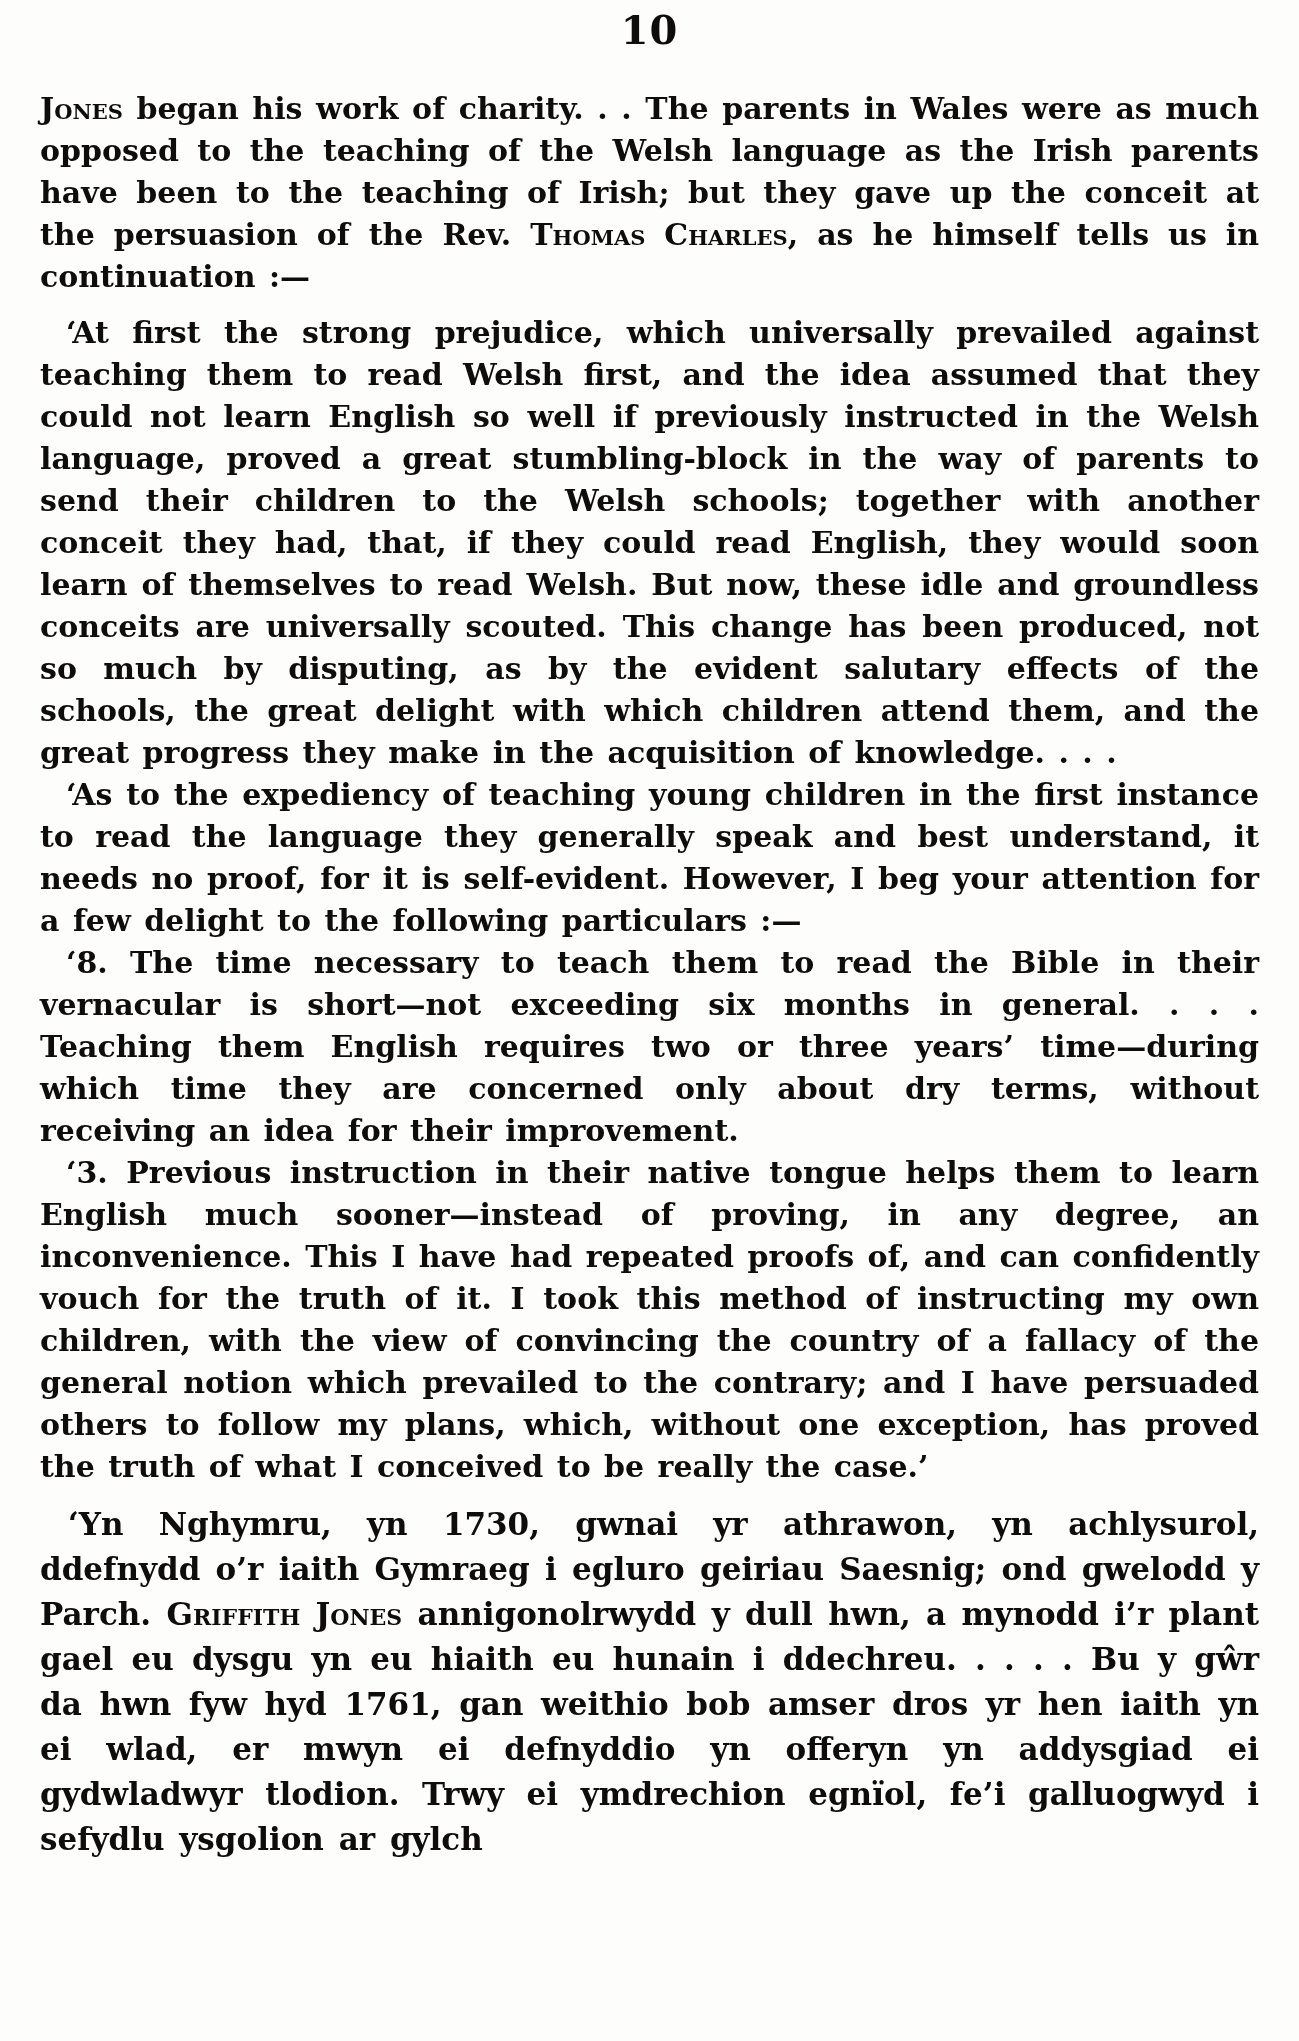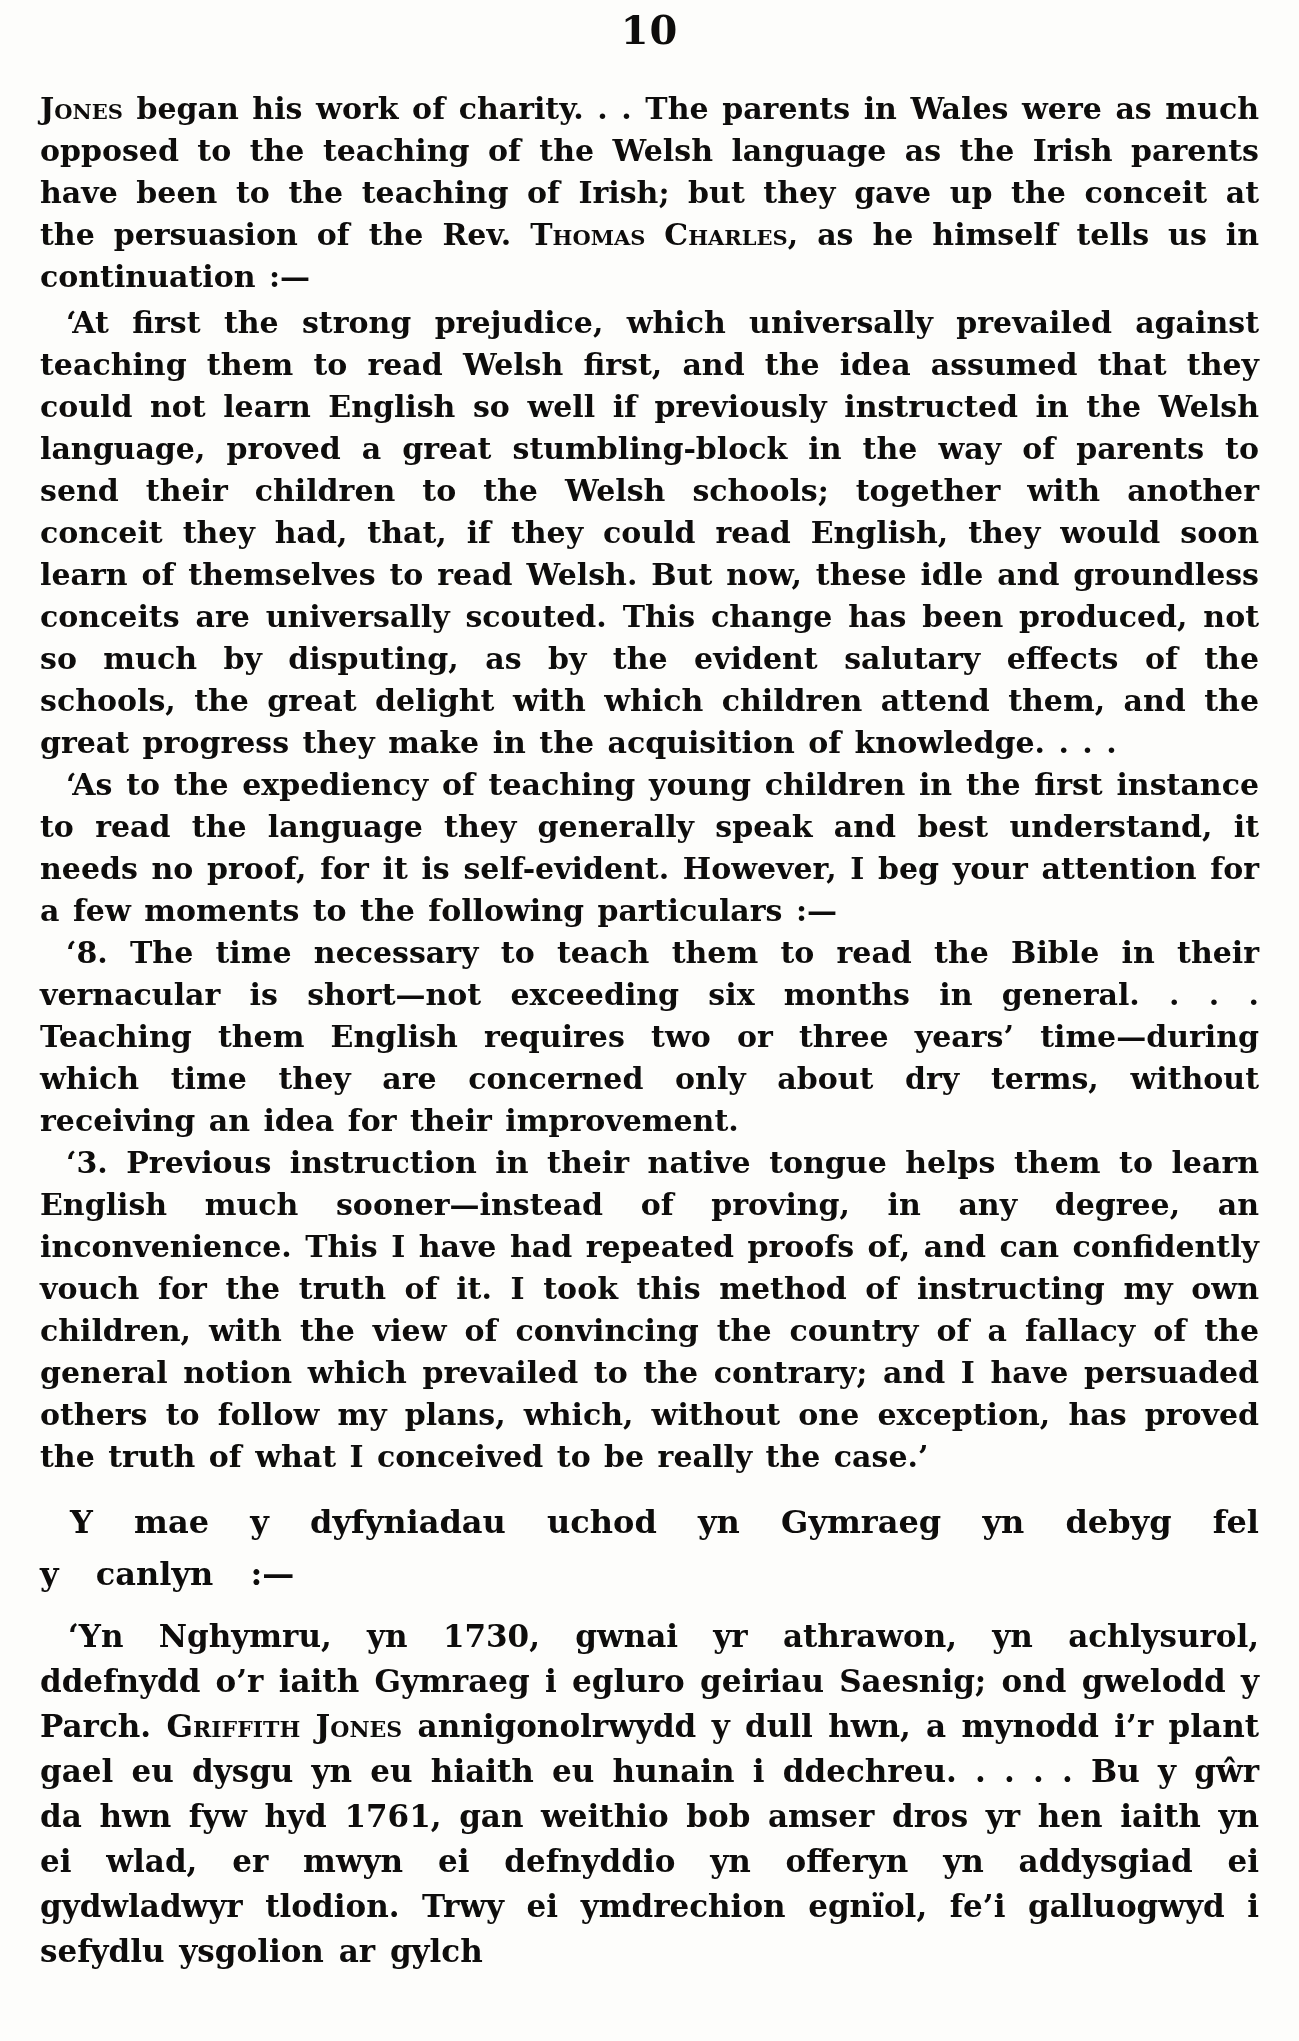--- a/index.html
+++ b/index.html
@@ -28,21 +28,21 @@
   }
   .para {
     margin: 0;
     text-align: justify;
     font-size: 30px;
     line-height: 42px;
     text-indent: 26px;
     word-spacing: 3px;
   }
   .para.first { text-indent: 0; margin-top: 20px; }
-  .para.qstart { margin-top: 4px; }
+  .para.qstart { margin-top: 14px; }
   .welsh-intro {
     margin-top: 18px;
     font-size: 32px;
     line-height: 52px;
     word-spacing: 26px;
     text-indent: 30px;
   }
   .welsh-quote {
     margin-top: 14px;
     font-size: 31px;
@@ -57,24 +57,23 @@
 <body>
 
 <div class="page">
 
   <div class="folio">10</div>
 
   <p class="para first"><span class="sc">Jones</span><span> began his work of charity. . .  The parents in Wales were as much opposed to the teaching of the Welsh language as the Irish parents have been to the teaching of Irish; but they gave up the conceit at the persuasion of the Rev. </span><span class="sc">Thomas Charles</span><span>, as he himself tells us in continuation :—</span></p>
 
   <p class="para qstart"><span>‘At first the strong prejudice, which universally prevailed against teaching them to read Welsh first, and the idea assumed that they could not learn English so well if previously instructed in the Welsh language, proved a great stumbling-block in the way of parents to send their children to the Welsh schools; together with another conceit they had, that, if they could read English, they would soon learn of themselves to read Welsh.  But now, these idle and groundless conceits are universally scouted.  This change has been produced, not so much by disputing, as by the evident salutary effects of the schools, the great delight with which children attend them, and the great progress they make in the acquisition of knowledge. . . .</span></p>
 
-  <p class="para"><span>‘As to the expediency of teaching young children in the first instance to read the language they generally speak and best understand, it needs no proof, for it is self-evident.  However, I beg your attention for a few moments to the following particulars :—</span></p>
+  <p class="para"><span>‘As to the expediency of teaching young children in the first instance to read the language they generally speak and best understand, it needs no proof, for it is self-evident.  However, I beg your attention for a few delight to the following particulars :—</span></p>
 
   <p class="para"><span>‘8. The time necessary to teach them to read the Bible in their vernacular is short—not exceeding six months in general. . . .  Teaching them English requires two or three years’ time—during which time they are concerned only about dry terms, without receiving an idea for their improvement.</span></p>
 
 
   <p class="para"><span>‘3. Previous instruction in their native tongue helps them to learn English </span><span class="it">much sooner</span><span>—instead of proving, in any degree, an inconvenience.  This I have had repeated proofs of, and can confidently vouch for the truth of it.  I took this method of instructing my own children, with the view of convincing the country of a fallacy of the general notion which prevailed to the contrary; and I have persuaded others to follow my plans, which, without one exception, has proved the truth of what I conceived to be really the case.’</span></p>
 
-  <p class="para welsh-intro"><span>Y mae y dyfyniadau uchod yn Gymraeg yn debyg fel y canlyn :—</span></p>
 
   <p class="para welsh-quote"><span>‘Yn Nghymru, yn 1730, gwnai yr athrawon, yn achlysurol, ddefnydd o’r iaith Gymraeg i egluro geiriau Saesnig; ond gwelodd y Parch. </span><span class="sc">Griffith Jones</span><span> annigonolrwydd y dull hwn, a mynodd i’r plant gael eu dysgu yn eu hiaith eu hunain i ddechreu. . . . .  Bu y gŵr da hwn fyw hyd 1761, gan weithio bob amser dros yr hen iaith yn ei wlad, er mwyn ei defnyddio yn offeryn yn addysgiad ei gydwladwyr tlodion.  Trwy ei ymdrechion egnïol, fe’i galluogwyd i sefydlu ysgolion ar gylch</span></p>
 
 </div>
 
 </body></html>

